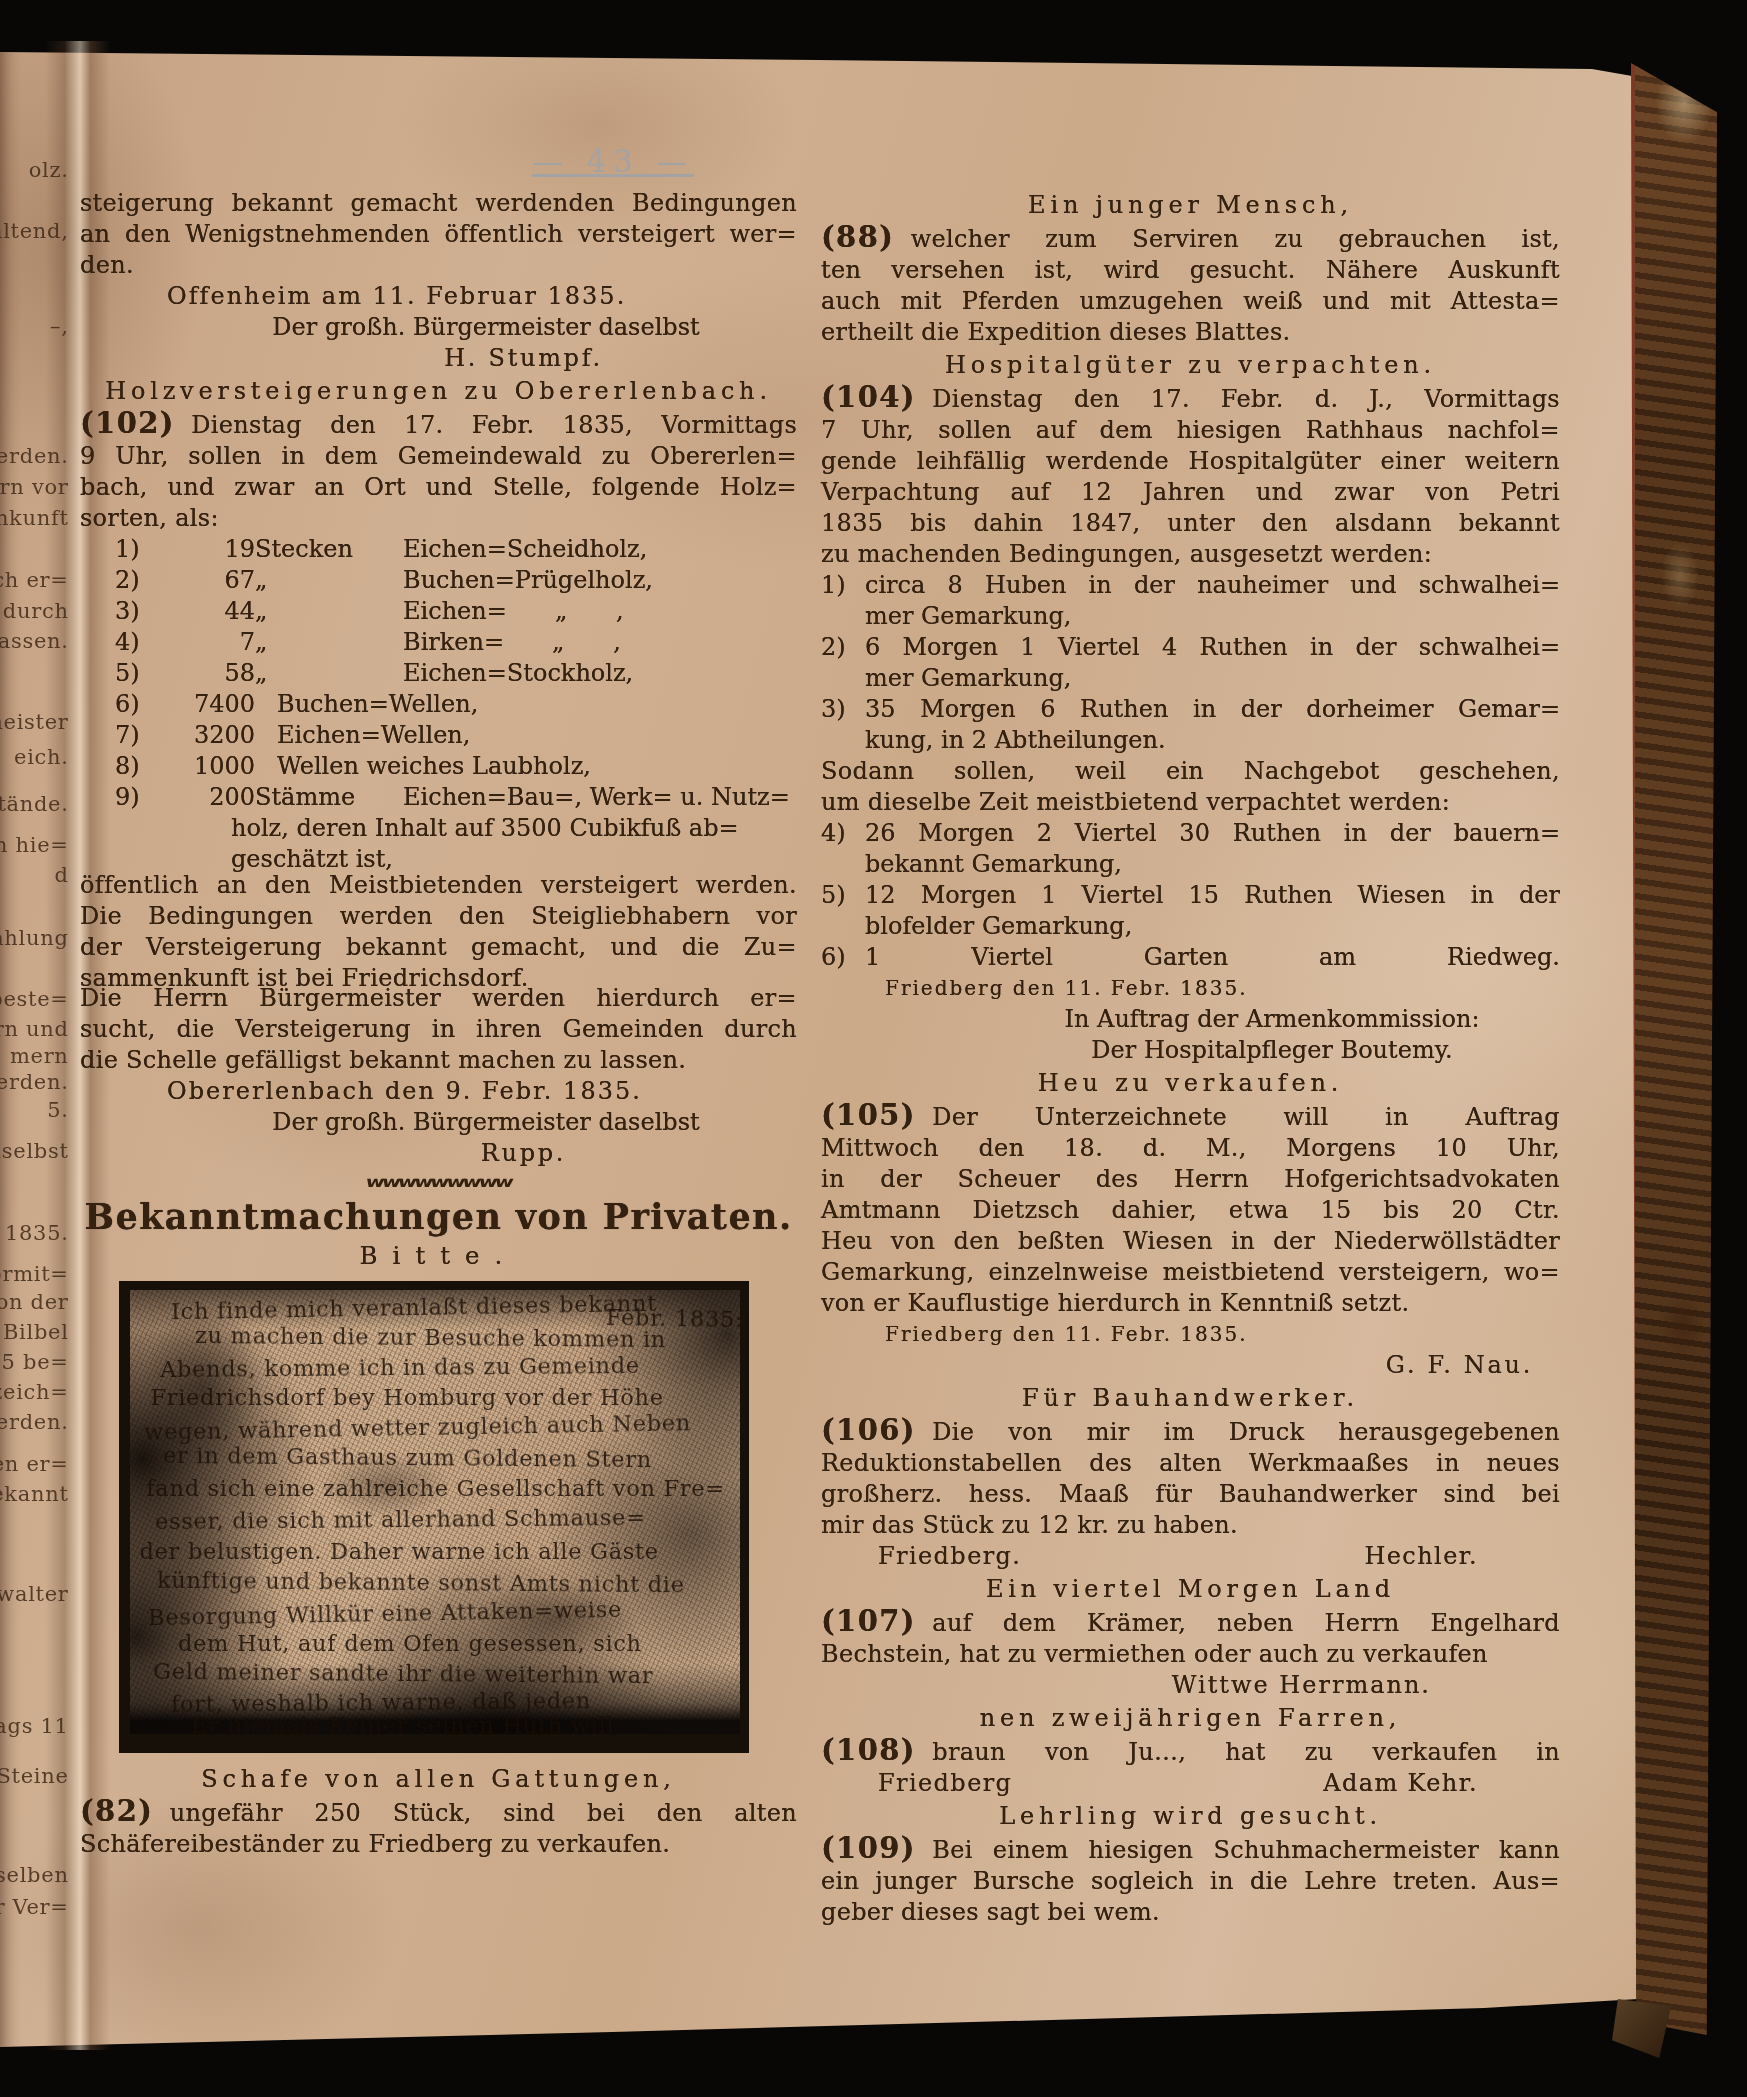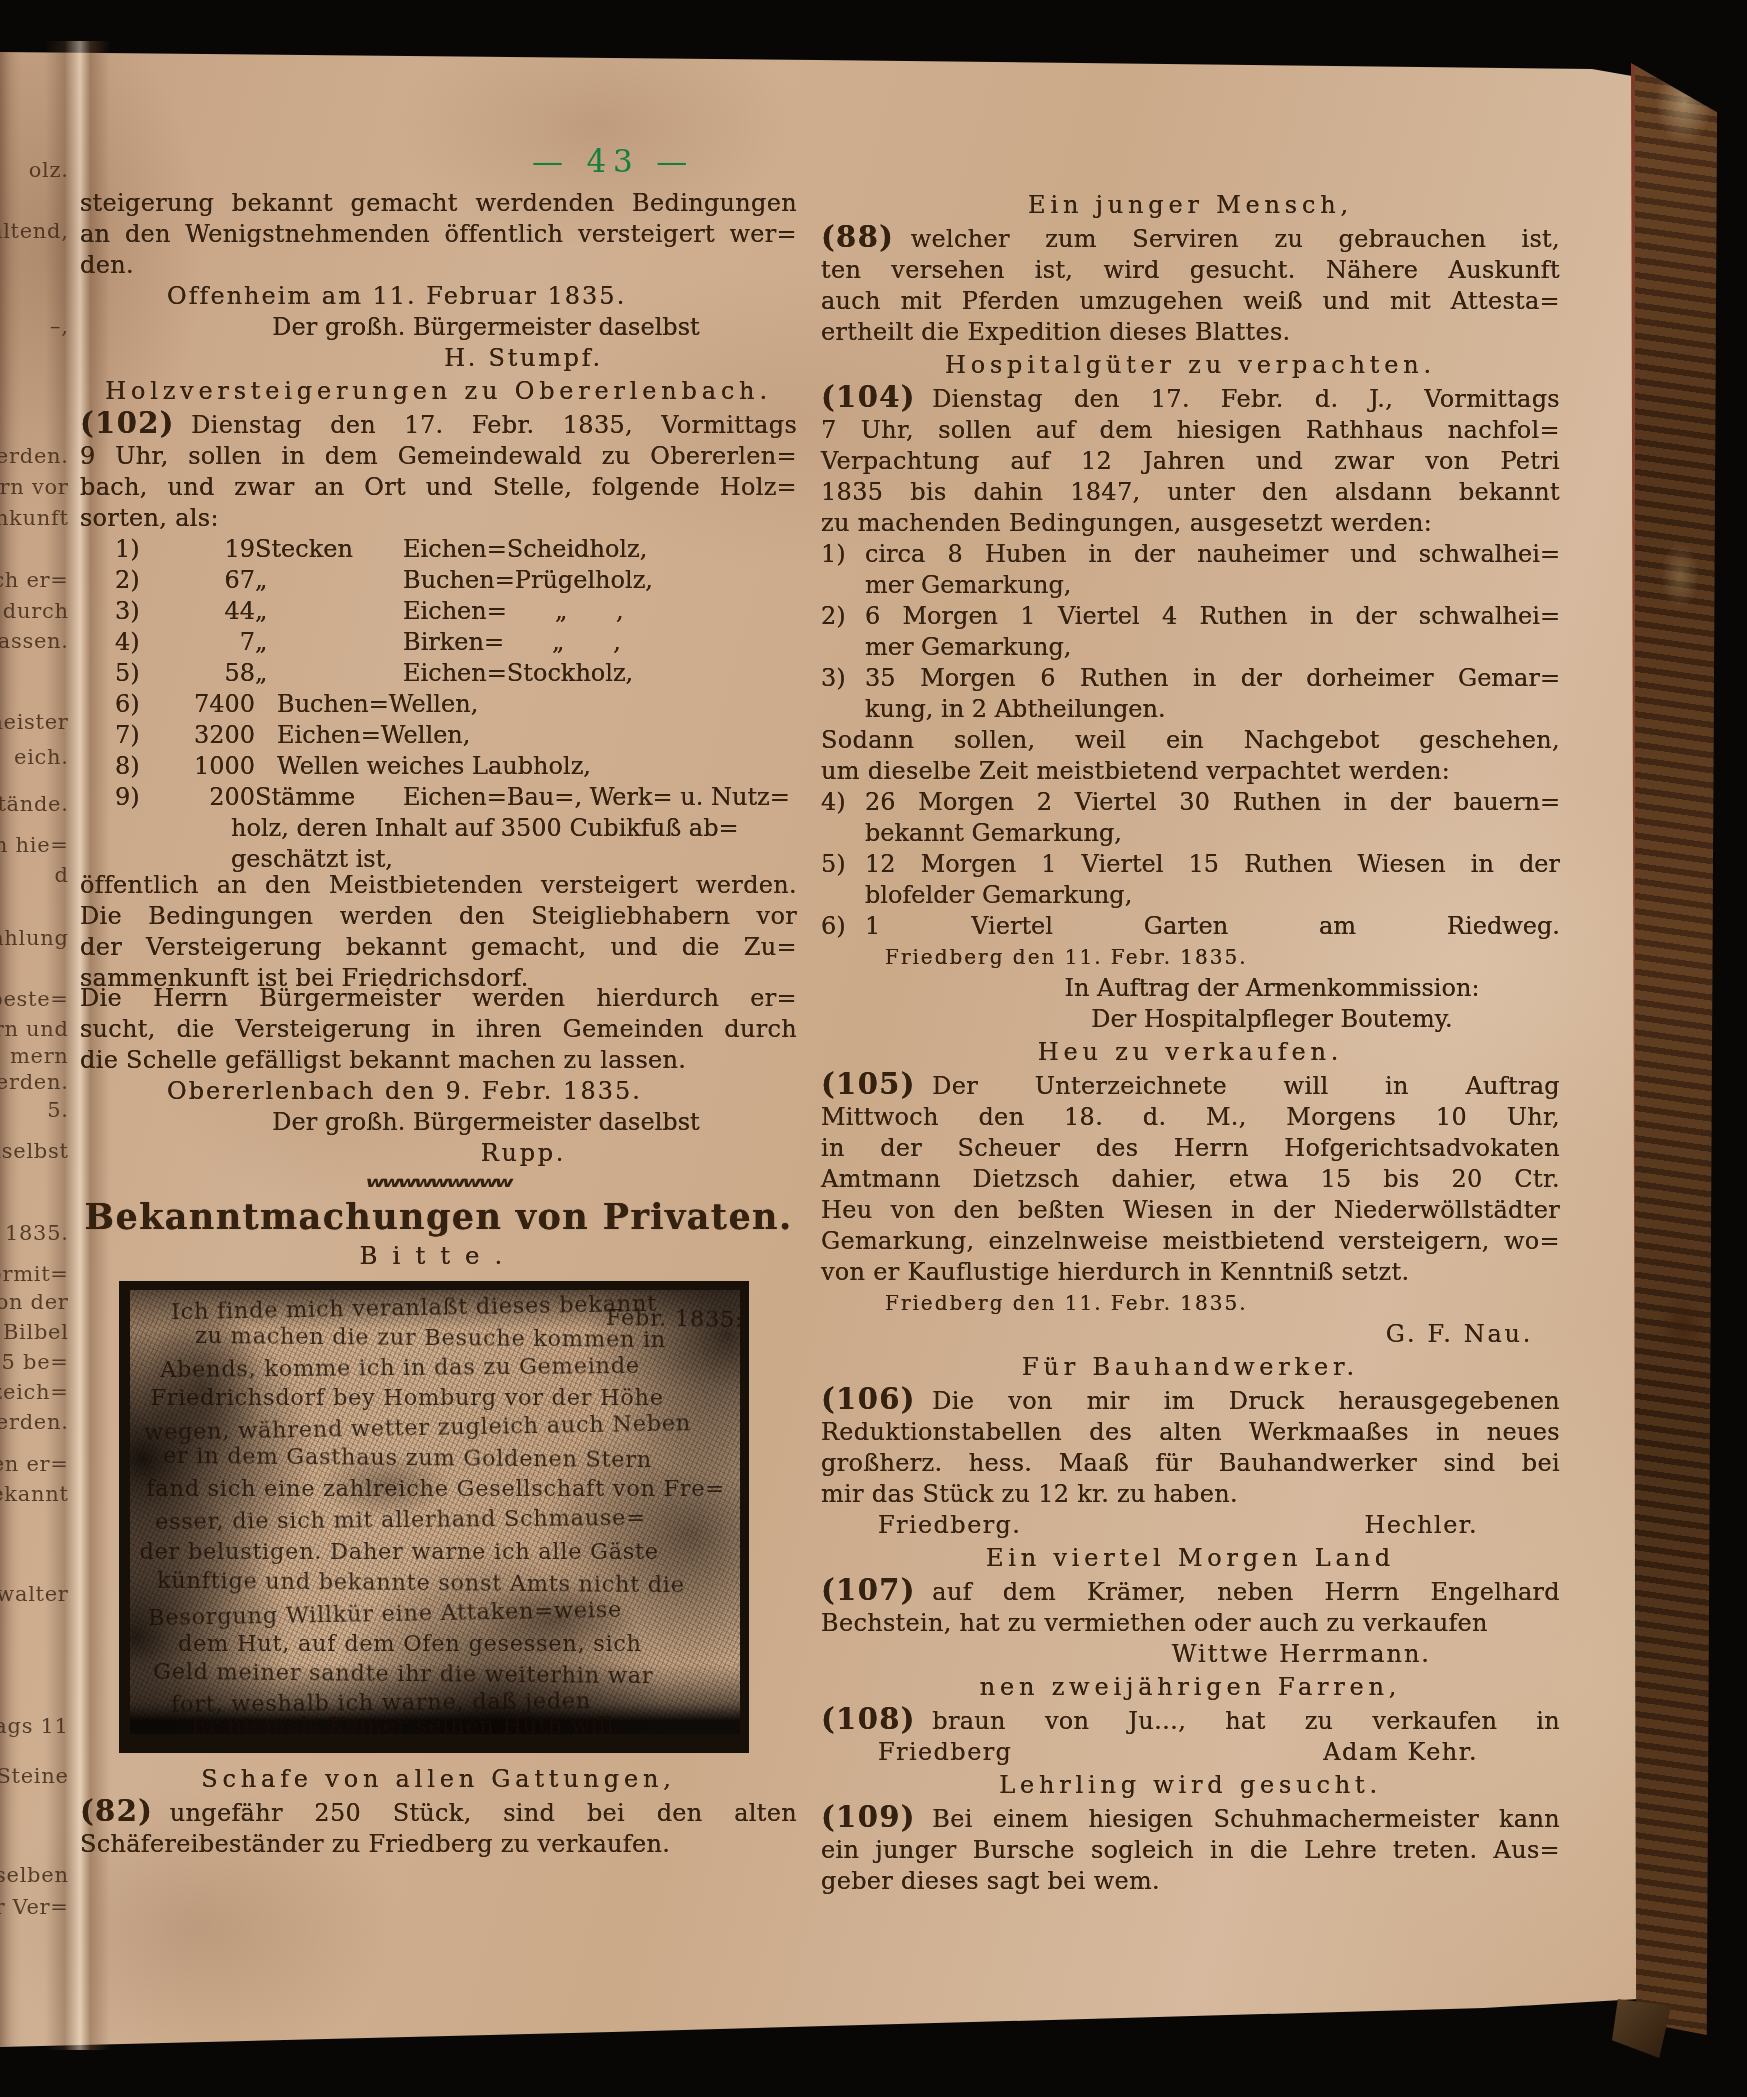--- a/index.html
+++ b/index.html
@@ -32,21 +32,21 @@
       linear-gradient(175deg,#6b4526,#4a2d16 20%,#5d3b1f 45%,#3f2713 70%,#56361c 100%);
     border-left:4.8px solid #7c3a26;}
   .leather-foot{position:absolute;left:1612px;top:1999px;width:59px;height:59px;
     background:linear-gradient(135deg,#584026,#2e1c0c);clip-path:polygon(10% 0,100% 12%,80% 100%,0 70%);}
   
   .margin{position:absolute;left:0;top:0;width:72px;height:2048px;overflow:hidden;}
   .frag{position:absolute;right:3.4px;white-space:nowrap;font-size:21px;line-height:24.5px;
         color:#402a18;letter-spacing:0.7px;opacity:.85;}
   
   .pageno{position:absolute;left:470px;top:143px;width:286px;text-align:center;
-          font-size:31px;letter-spacing:6.8px;color:#15803d;}
+          font-size:31px;letter-spacing:6.8px;color:#a3a3a3;text-decoration:underline;}
   
   .colL{position:absolute;left:80px;top:188px;width:717px;}
   .colR{position:absolute;left:821px;top:188px;width:739px;}
   .ln{font-size:24px;line-height:31px;letter-spacing:0.3px;
       text-align:justify;text-align-last:justify;
       text-shadow:0 0 0.5px rgba(44,26,12,.85);}
   .ln.short{text-align-last:left;}
   .dateL{font-size:24px;line-height:31px;padding-left:87px;letter-spacing:2px;text-shadow:0 0 0.5px rgba(44,26,12,.85);}
   .dateR{font-size:20px;line-height:31px;padding-left:64px;letter-spacing:2px;text-shadow:0 0 0.5px rgba(44,26,12,.85);}
   .cL1{font-size:24px;line-height:31px;text-align:center;padding-left:95px;text-shadow:0 0 0.5px rgba(44,26,12,.85);}
@@ -283,20 +283,21 @@
     <div>
         <div class="ln">ten versehen ist, wird gesucht.  Nähere Auskunft</div>
         <div class="ln">auch mit Pferden umzugehen weiß und mit Attesta=</div>
         <div class="ln short">ertheilt die Expedition dieses Blattes.</div>
       </div>
 
     <div class="hdr">Hospitalgüter zu verpachten.</div>
     <div class="ln"><span class="num">(104)</span><span>Dienstag den 17. Febr. d. J., Vormittags</span></div>
     <div>
         <div class="ln">7 Uhr, sollen auf dem hiesigen Rathhaus nachfol=</div>
+        <div class="ln">gende leihfällig werdende Hospitalgüter einer weitern</div>
         <div class="ln">Verpachtung auf 12 Jahren und zwar von Petri</div>
         <div class="ln">1835 bis dahin 1847, unter den alsdann bekannt</div>
         <div class="ln short">zu machenden Bedingungen, ausgesetzt werden:</div>
       </div>
 
     <div>
         <div class="ritem">
           <div class="rfirst">
             <span class="rn">1)</span>
             <span class="rtext">circa 8 Huben in der nauheimer und schwalhei=</span>

